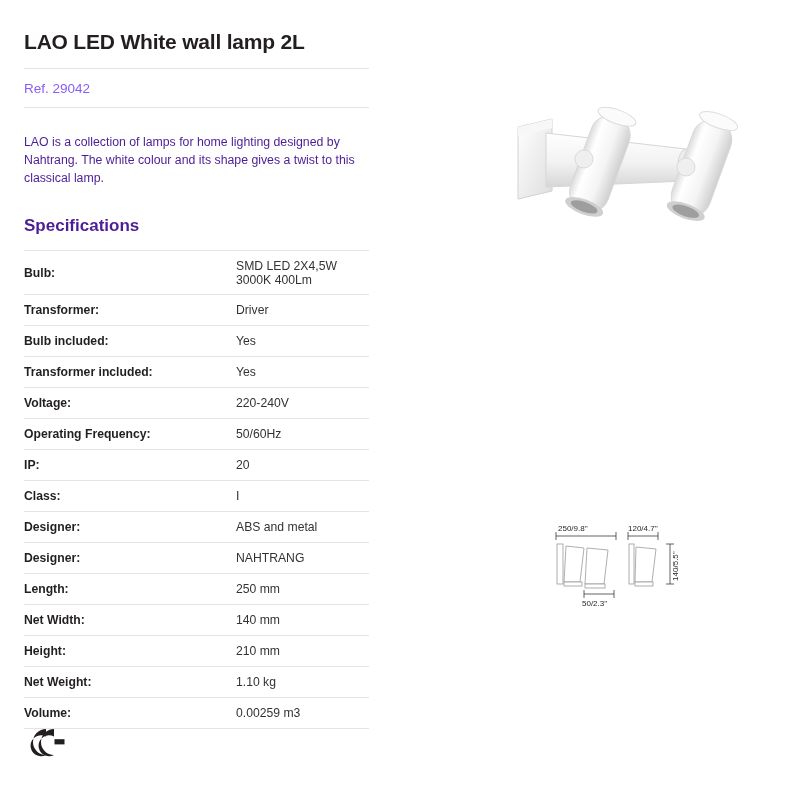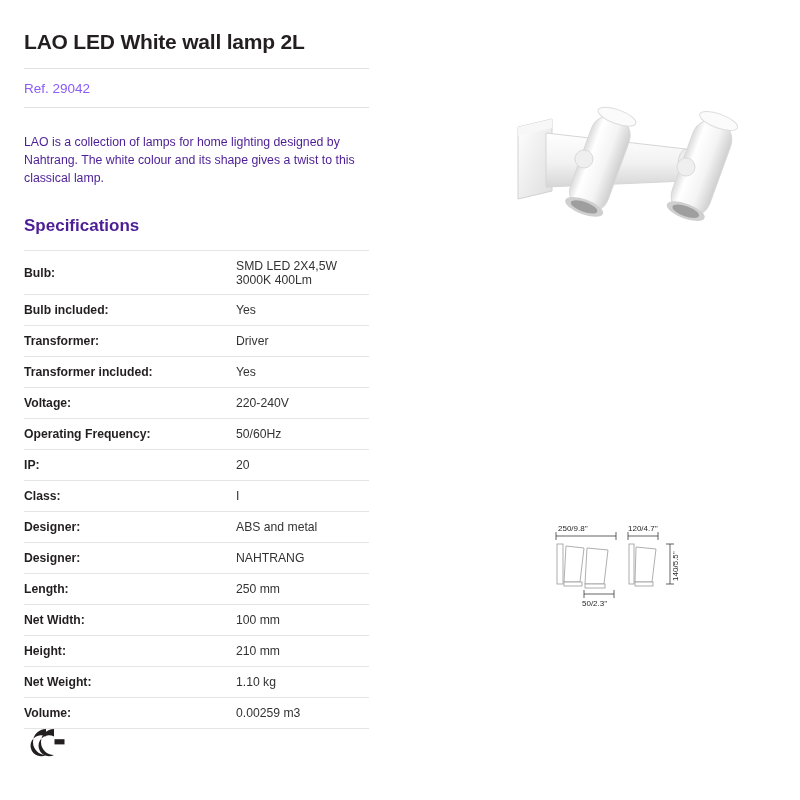--- a/index.html
+++ b/index.html
@@ -121,28 +121,28 @@
 
     <h2 class="spec-heading">Specifications</h2>
 
     <table class="specs">
       <tbody>
         <tr>
           <td class="spec-label">Bulb:</td>
           <td class="spec-value">SMD LED 2X4,5W 3000K 400Lm</td>
         </tr>
         <tr>
+          <td class="spec-label">Transformer:</td>
+          <td class="spec-value">Driver</td>
+        </tr>
+        <tr>
           <td class="spec-label">Bulb included:</td>
           <td class="spec-value">Yes</td>
         </tr>
         <tr>
-          <td class="spec-label">Transformer:</td>
-          <td class="spec-value">Driver</td>
-        </tr>
-        <tr>
           <td class="spec-label">Transformer included:</td>
           <td class="spec-value">Yes</td>
         </tr>
         <tr>
           <td class="spec-label">Voltage:</td>
           <td class="spec-value">220-240V</td>
         </tr>
         <tr>
           <td class="spec-label">Operating Frequency:</td>
           <td class="spec-value">50/60Hz</td>
@@ -162,21 +162,21 @@
         <tr>
           <td class="spec-label">Designer:</td>
           <td class="spec-value">NAHTRANG</td>
         </tr>
         <tr>
           <td class="spec-label">Length:</td>
           <td class="spec-value">250 mm</td>
         </tr>
         <tr>
           <td class="spec-label">Net Width:</td>
-          <td class="spec-value">100 mm</td>
+          <td class="spec-value">140 mm</td>
         </tr>
         <tr>
           <td class="spec-label">Height:</td>
           <td class="spec-value">210 mm</td>
         </tr>
         <tr>
           <td class="spec-label">Net Weight:</td>
           <td class="spec-value">1.10 kg</td>
         </tr>
         <tr>

